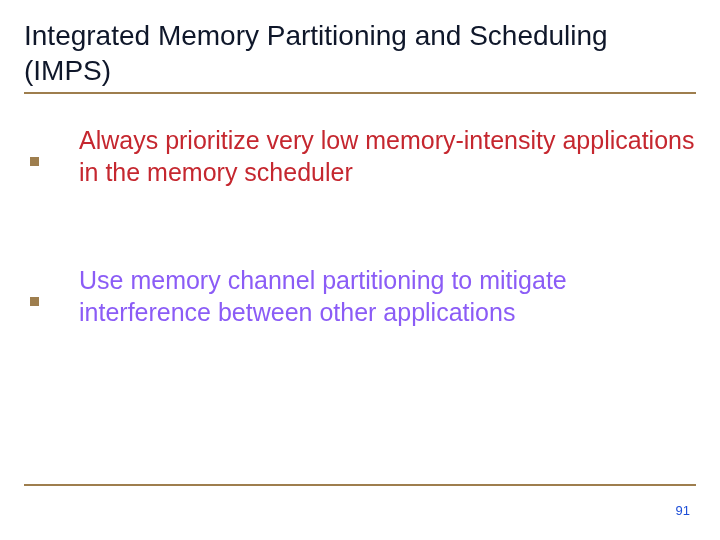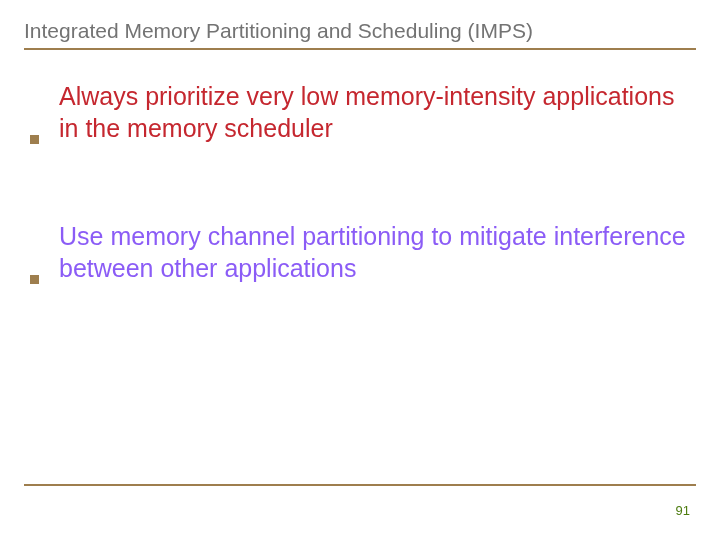--- a/index.html
+++ b/index.html
@@ -9,41 +9,42 @@
     }
     body {
       width: 720px;
       height: 540px;
       background: #ffffff;
       font-family: Verdana, Geneva, sans-serif;
       position: relative;
       padding: 18px 24px 24px 24px;
     }
     .title {
-      font-size: 21px;
-      color: #737373;
+      font-size: 28px;
+      color: #0f172a;
       line-height: 1.25;
       margin-bottom: 4px;
       font-weight: 400;
     }
     .title-underline {
       height: 2px;
       background: #9e7e4e;
       width: 100%;
       margin-top: 2px;
       margin-bottom: 30px;
     }
     .bullet-list {
       list-style: none;
       padding-left: 6px;
     }
     .bullet-item {
       display: flex;
-      align-items: flex-end;
+      align-items: center;
       margin-bottom: 76px;
+      gap: 20px;
     }
     .bullet-marker {
       width: 9px;
       height: 9px;
       background: #9e7e4e;
       flex-shrink: 0;
       margin-top: 11px;
       margin-right: 20px;
     }
     .bullet-text {
@@ -63,21 +64,21 @@
       left: 24px;
       right: 24px;
       height: 2px;
       background: #9e7e4e;
     }
     .page-number {
       position: absolute;
       bottom: 22px;
       right: 30px;
       font-size: 13px;
-      color: #4d7c0f;
+      color: #1d4ed8;
       font-family: Arial, sans-serif;
     }
   </style>
 </head>
 <body>
 
 <h1 class="title">Integrated Memory Partitioning and Scheduling (IMPS)</h1>
 <div class="title-underline"></div>
 
 <ul class="bullet-list">

